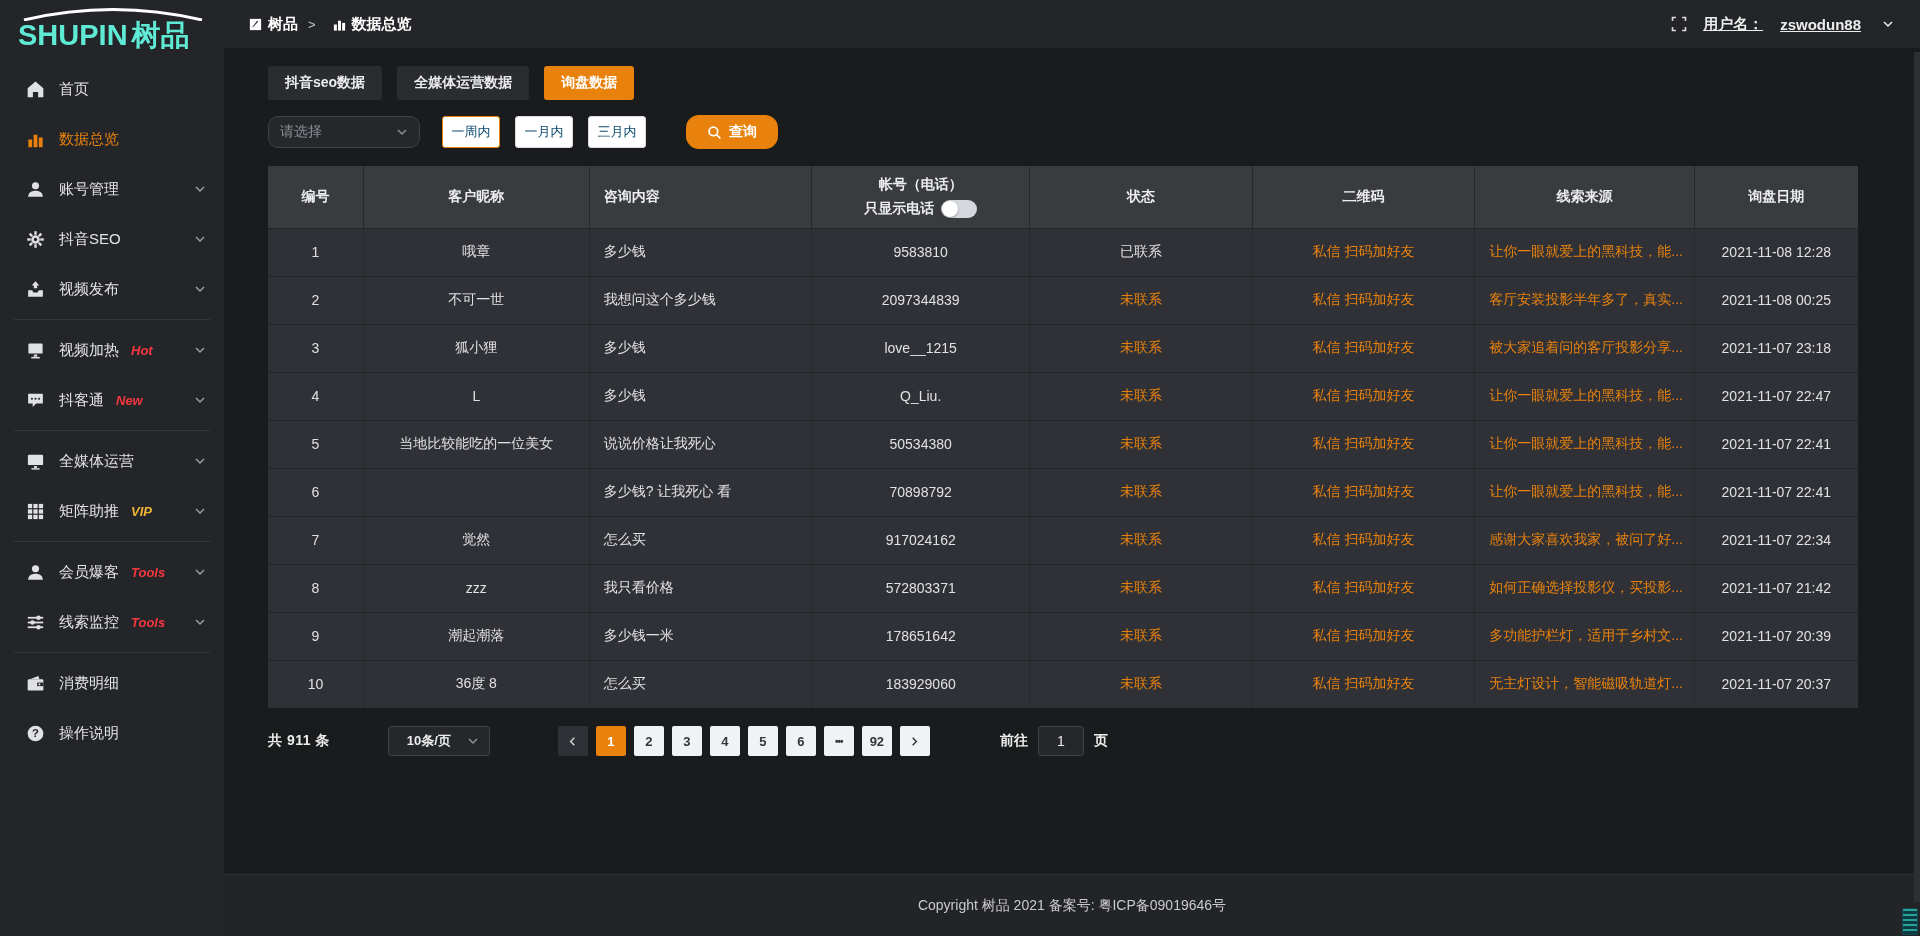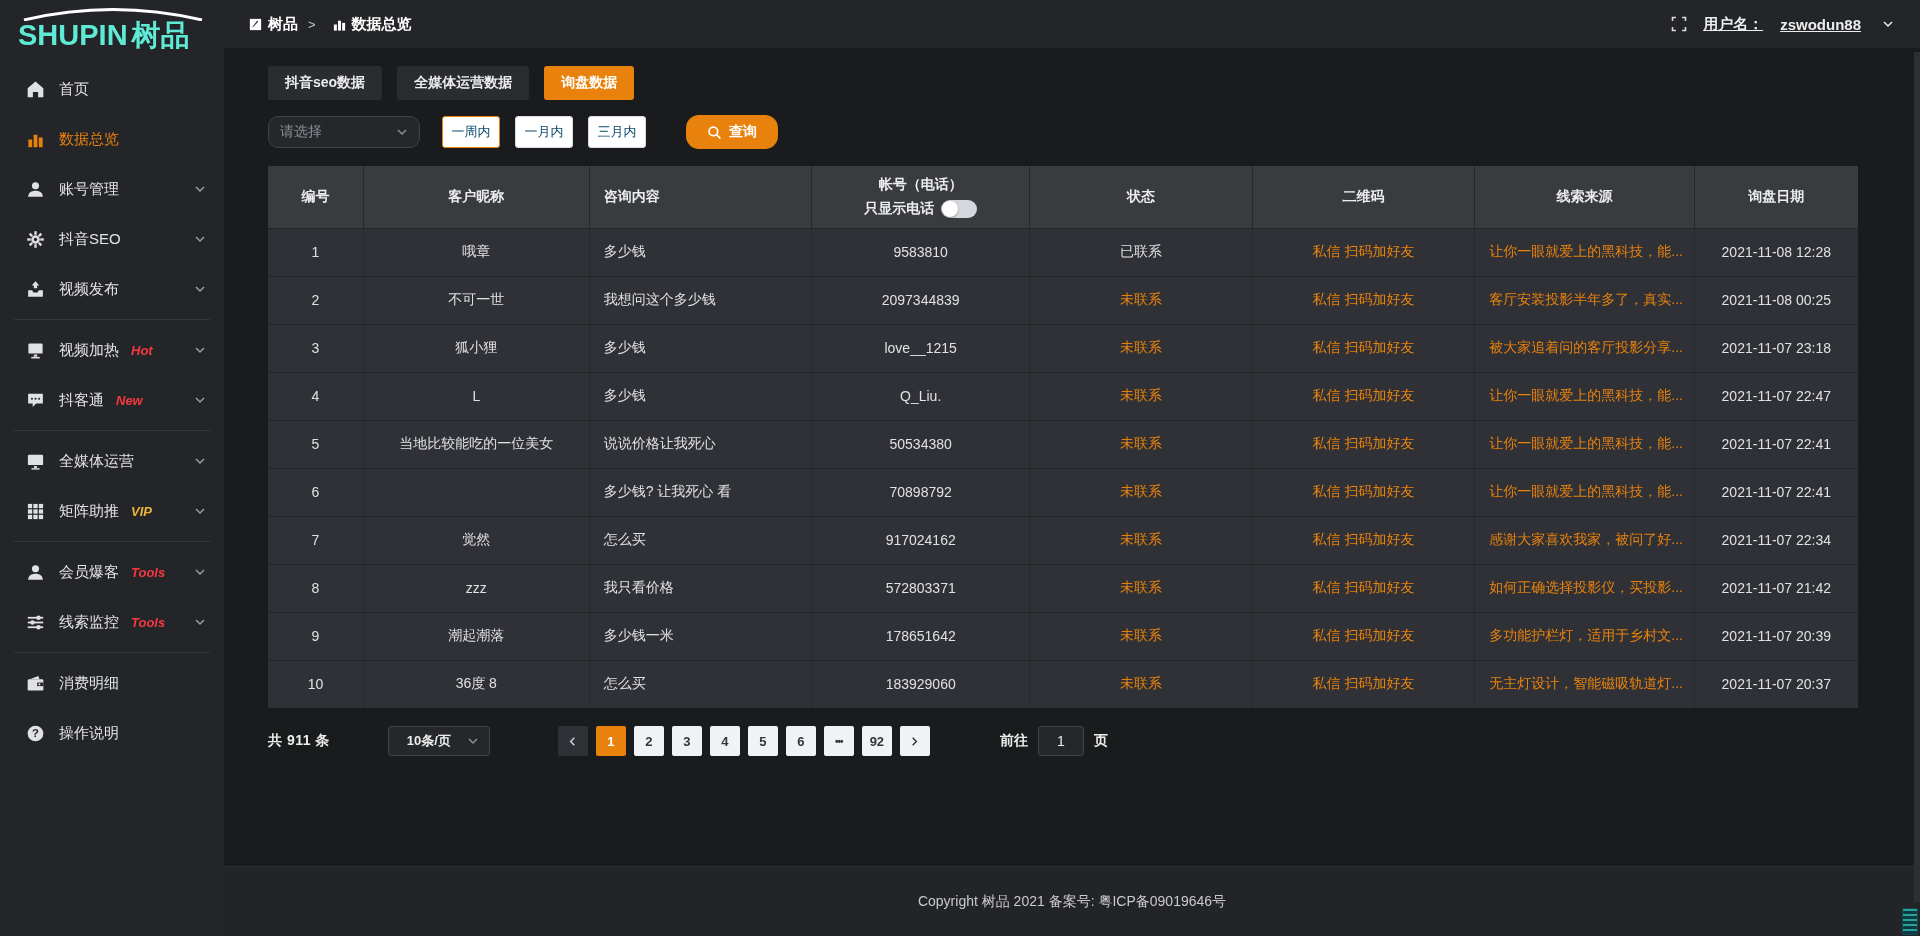--- a/index.html
+++ b/index.html
@@ -70,21 +70,21 @@
   .page-size { width:102px; height:30px; background:#26272b; border:1px solid #404249; border-radius:3px; display:flex; align-items:center; padding:0 10px; gap:8px; cursor:pointer; font-size:13px; }
   .page-size span { flex:1; text-align:center; font-weight:700; }
   .pager { display:flex; gap:8px; margin-left:26px; align-items:center; }
   .pbtn { min-width:30px; height:30px; padding:0 6px; border-radius:2px; background:#f0f2f5; color:#33353a; font-weight:700; display:flex; align-items:center; justify-content:center; cursor:pointer; font-size:13px; }
   .pbtn.prev { background:#303136; color:#cfd0d3; }
   .pbtn.current { background:#e8820d; color:#fff; }
   .goto { margin-left:28px; display:flex; align-items:center; gap:10px; font-weight:700; }
   .goto-input { width:46px; height:30px; background:#26272b; border:1px solid #404249; border-radius:3px; color:#eceded; text-align:center; font-size:14px; font-family:inherit; }
 
   
-  .footer { height:70px; background:#232428; border-top:1px solid #2d2e32; display:flex; align-items:center; justify-content:center; color:#c9cacd; font-size:14px; flex-shrink:0; }
+  .footer { height:62px; background:#232428; border-top:1px solid #2d2e32; display:flex; align-items:center; justify-content:center; color:#c9cacd; font-size:14px; flex-shrink:0; }
 
   .edge-scrollbar { position:fixed; right:0; top:52px; bottom:34px; width:6px; background:#2e2f34; }
   .corner-widget { position:fixed; right:2px; bottom:1px; width:16px; height:27px; border-radius:2px; background:repeating-linear-gradient(180deg,#2aa198 0 2px,#0c3b44 2px 5px); border:1px solid #134b54; }
 </style>
 </head>
 <body>
 
 <aside class="sidebar">
   <div class="logo">
     <svg class="logo-arc" width="186" height="13" viewBox="0 0 186 13">

